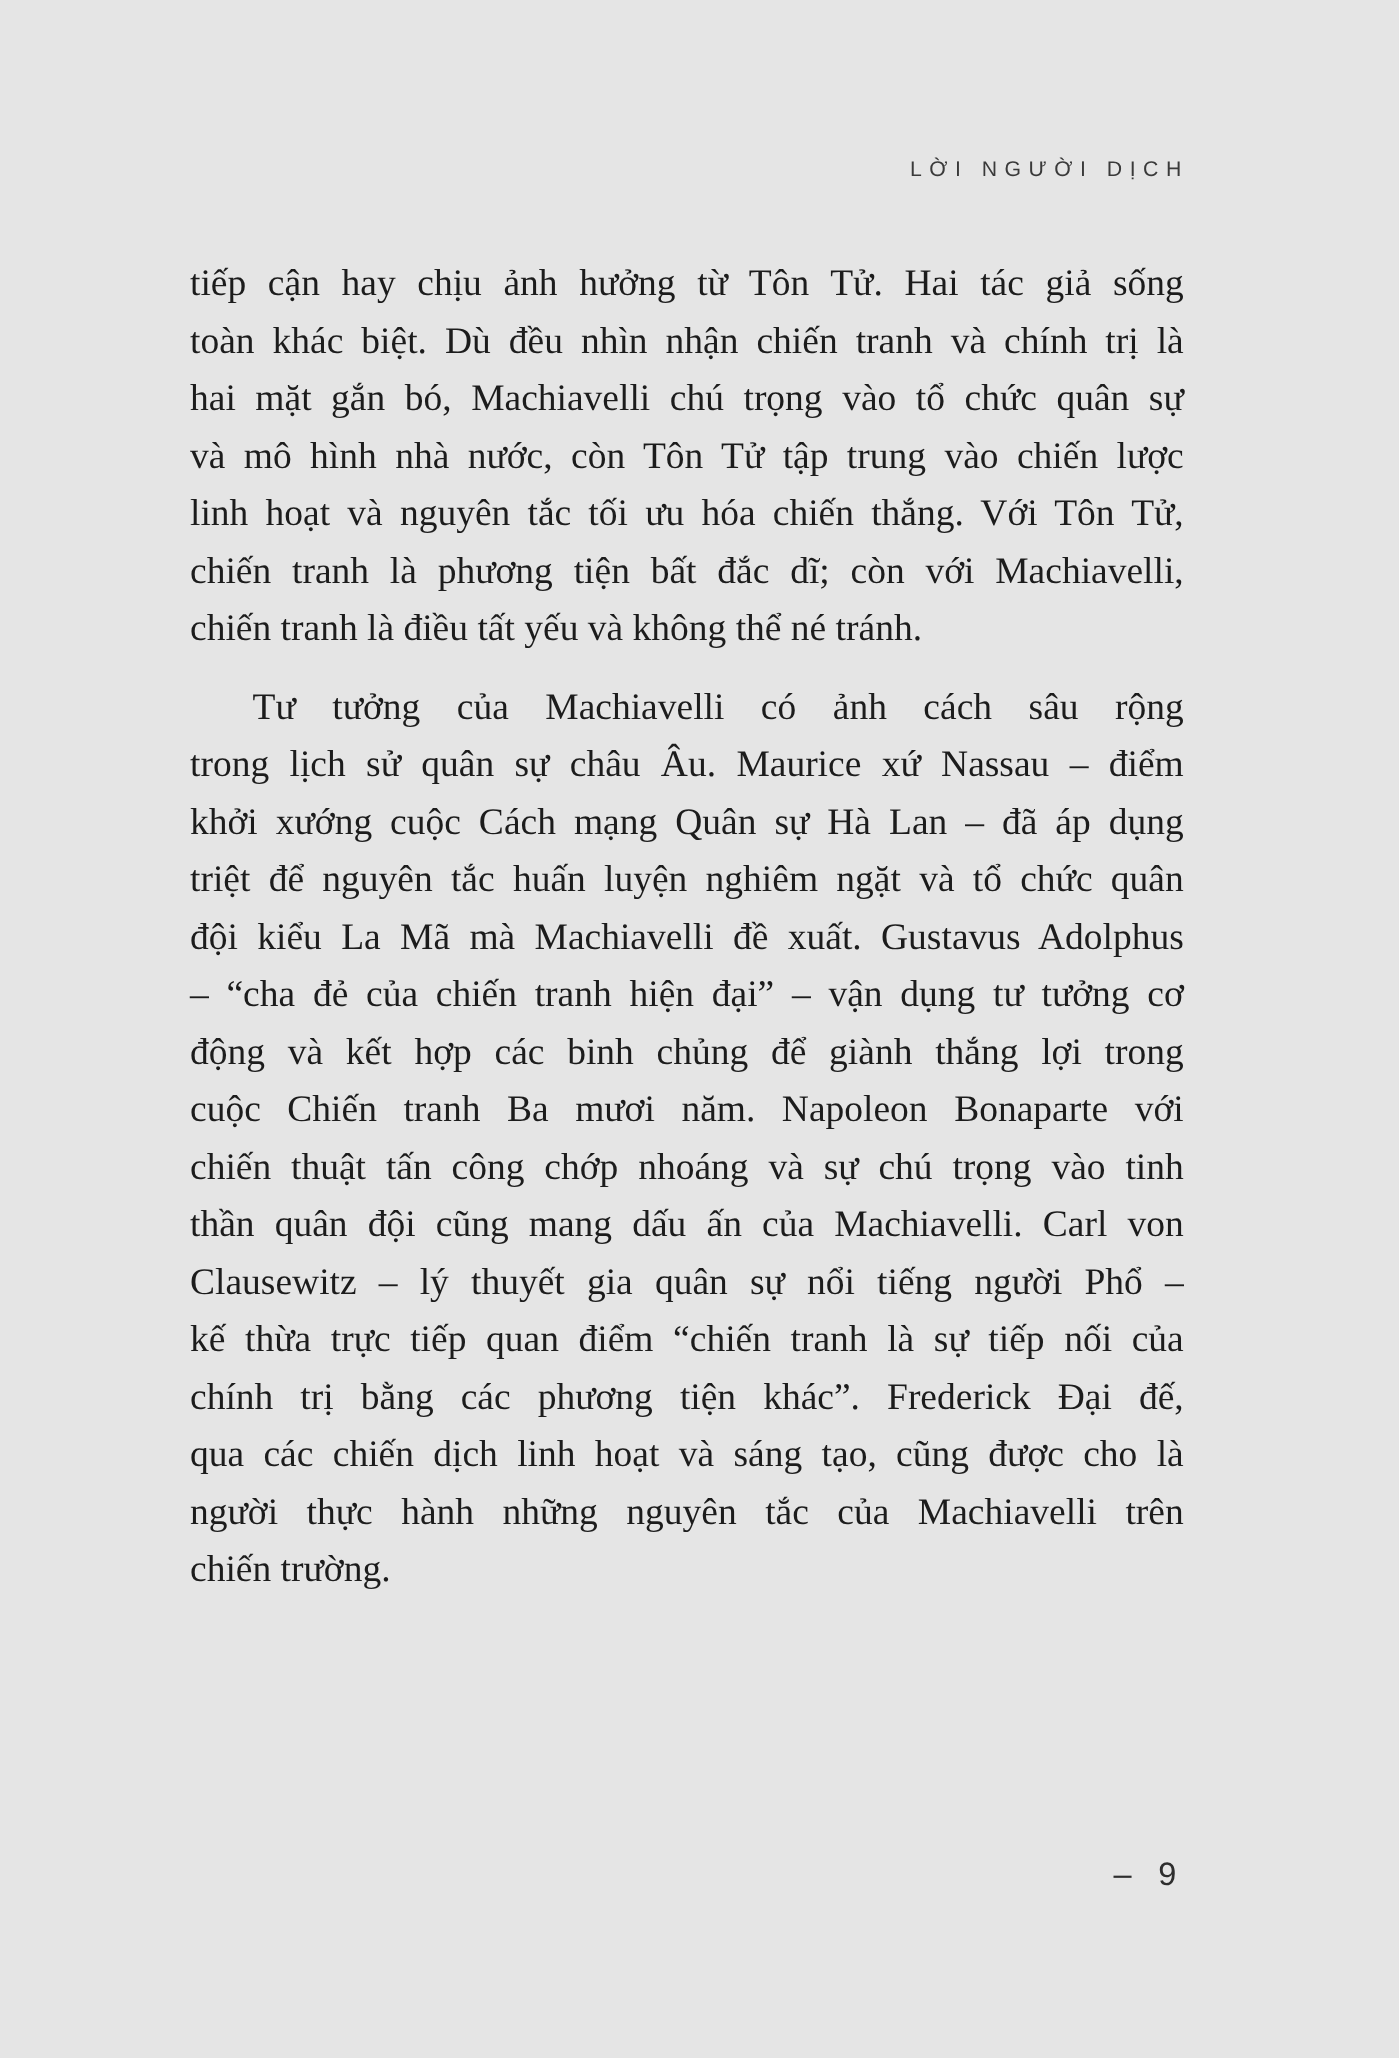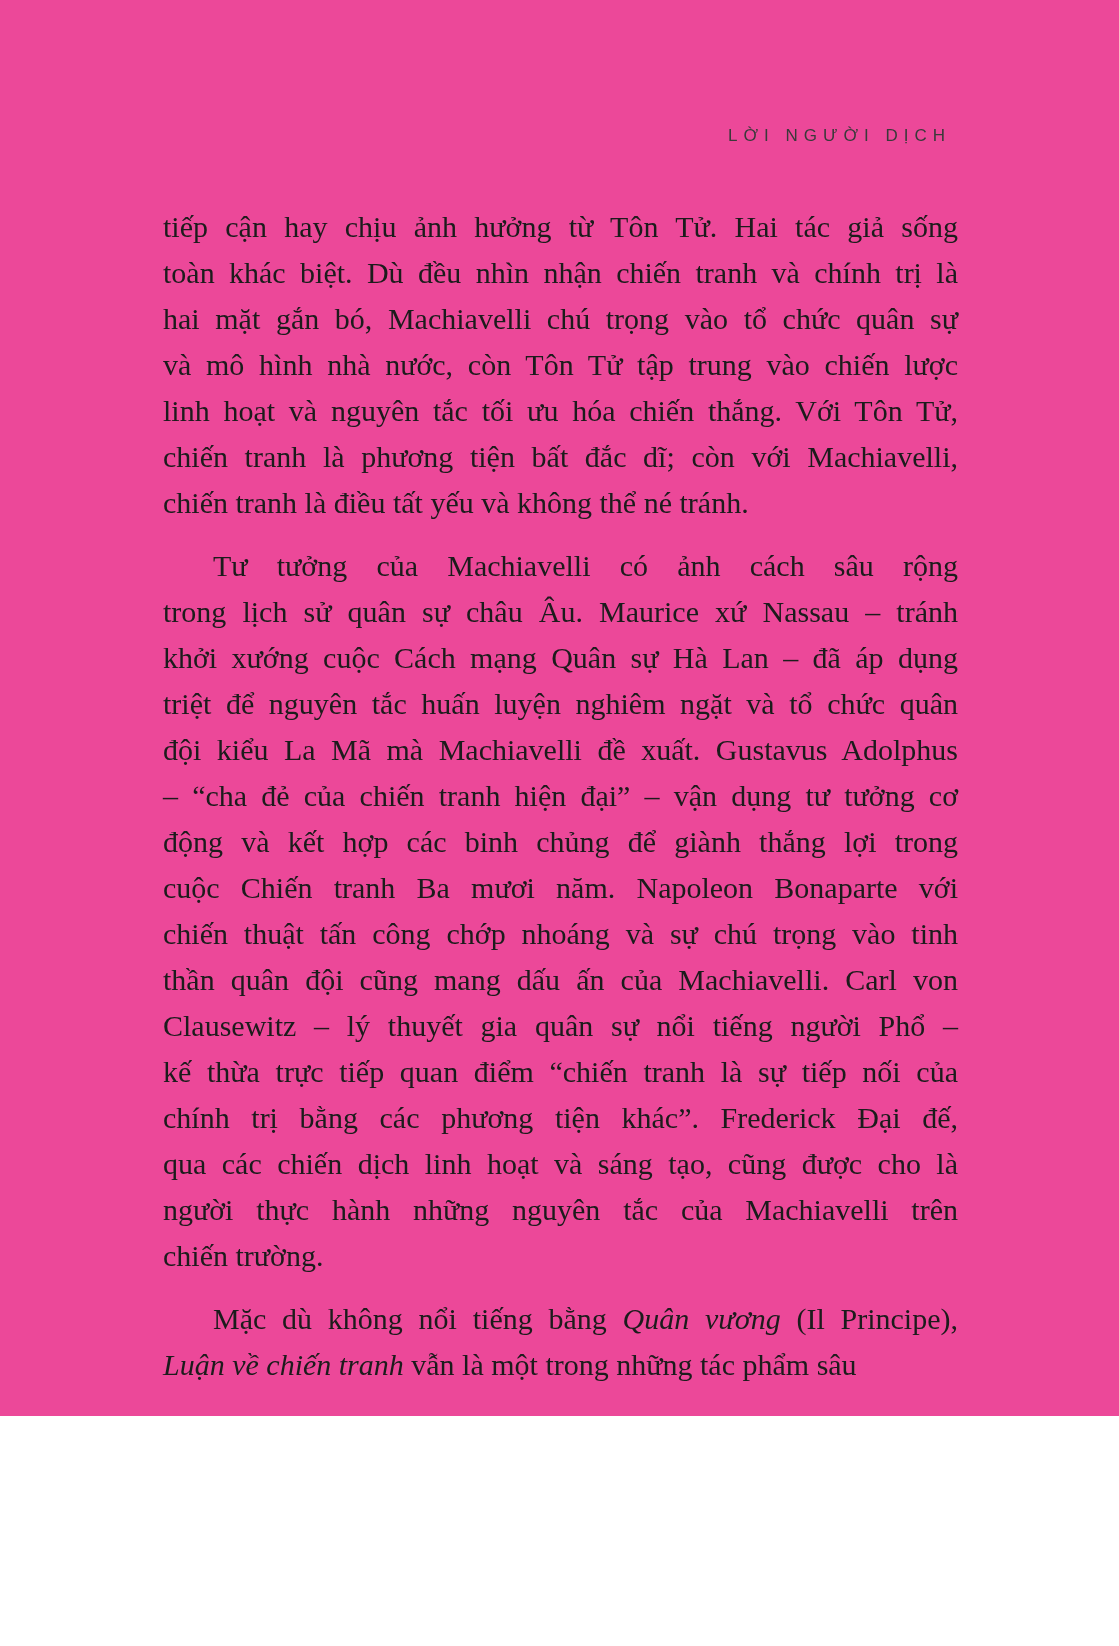--- a/index.html
+++ b/index.html
@@ -3,39 +3,39 @@
 <meta charset="utf-8">
 <style>
   html, body {
     margin: 0;
     padding: 0;
     background: #ffffff;
   }
   .page {
     position: relative;
     width: 1119px;
-    height: 1416px;
-    background: #ec4899;
+    height: 1646px;
+    background: #e5e5e5;
     overflow: hidden;
     font-family: "Liberation Serif", "DejaVu Serif", serif;
   }
   .running-header {
     position: absolute;
     top: 126px;
     right: 168px;
     font-family: "Liberation Sans", "DejaVu Sans", sans-serif;
     font-weight: 300;
     font-size: 17px;
     letter-spacing: 6px;
     color: #3a3a3a;
     white-space: nowrap;
   }
   .text-block {
     position: absolute;
-    left: 163px;
+    left: 152px;
     top: 204px;
     width: 795px;
     font-size: 30px;
     line-height: 46px;
     color: #1c1c1c;
   }
   .paragraph {
     margin: 0 0 17px 0;
   }
   .line {
@@ -75,36 +75,32 @@
         <div class="line"><span class="regular">tiếp cận hay chịu ảnh hưởng từ Tôn Tử. Hai tác giả sống</span></div>
         <div class="line"><span class="regular">toàn khác biệt. Dù đều nhìn nhận chiến tranh và chính trị là</span></div>
         <div class="line"><span class="regular">hai mặt gắn bó, Machiavelli chú trọng vào tổ chức quân sự</span></div>
         <div class="line"><span class="regular">và mô hình nhà nước, còn Tôn Tử tập trung vào chiến lược</span></div>
         <div class="line"><span class="regular">linh hoạt và nguyên tắc tối ưu hóa chiến thắng. Với Tôn Tử,</span></div>
         <div class="line"><span class="regular">chiến tranh là phương tiện bất đắc dĩ; còn với Machiavelli,</span></div>
         <div class="line last"><span class="regular">chiến tranh là điều tất yếu và không thể né tránh.</span></div>
       </div>
       <div class="paragraph">
         <div class="line indent"><span class="regular">Tư tưởng của Machiavelli có ảnh cách sâu rộng</span></div>
-        <div class="line"><span class="regular">trong lịch sử quân sự châu Âu. Maurice xứ Nassau – tránh</span></div>
+        <div class="line"><span class="regular">trong lịch sử quân sự châu Âu. Maurice xứ Nassau – điểm</span></div>
         <div class="line"><span class="regular">khởi xướng cuộc Cách mạng Quân sự Hà Lan – đã áp dụng</span></div>
         <div class="line"><span class="regular">triệt để nguyên tắc huấn luyện nghiêm ngặt và tổ chức quân</span></div>
         <div class="line"><span class="regular">đội kiểu La Mã mà Machiavelli đề xuất. Gustavus Adolphus</span></div>
         <div class="line"><span class="regular">– “cha đẻ của chiến tranh hiện đại” – vận dụng tư tưởng cơ</span></div>
         <div class="line"><span class="regular">động và kết hợp các binh chủng để giành thắng lợi trong</span></div>
         <div class="line"><span class="regular">cuộc Chiến tranh Ba mươi năm. Napoleon Bonaparte với</span></div>
         <div class="line"><span class="regular">chiến thuật tấn công chớp nhoáng và sự chú trọng vào tinh</span></div>
         <div class="line"><span class="regular">thần quân đội cũng mang dấu ấn của Machiavelli. Carl von</span></div>
         <div class="line"><span class="regular">Clausewitz – lý thuyết gia quân sự nổi tiếng người Phổ –</span></div>
         <div class="line"><span class="regular">kế thừa trực tiếp quan điểm “chiến tranh là sự tiếp nối của</span></div>
         <div class="line"><span class="regular">chính trị bằng các phương tiện khác”. Frederick Đại đế,</span></div>
         <div class="line"><span class="regular">qua các chiến dịch linh hoạt và sáng tạo, cũng được cho là</span></div>
         <div class="line"><span class="regular">người thực hành những nguyên tắc của Machiavelli trên</span></div>
         <div class="line last"><span class="regular">chiến trường.</span></div>
       </div>
-      <div class="paragraph">
-        <div class="line indent"><span class="regular">Mặc dù không nổi tiếng bằng </span><span class="italic">Quân vương</span><span class="regular"> (Il Principe),</span></div>
-        <div class="line last"><span class="italic">Luận về chiến tranh</span><span class="regular"> vẫn là một trong những tác phẩm sâu</span></div>
-      </div>
     </div>
 
   <div class="page-number">– 9</div>
 </div>
 
 </body></html>

